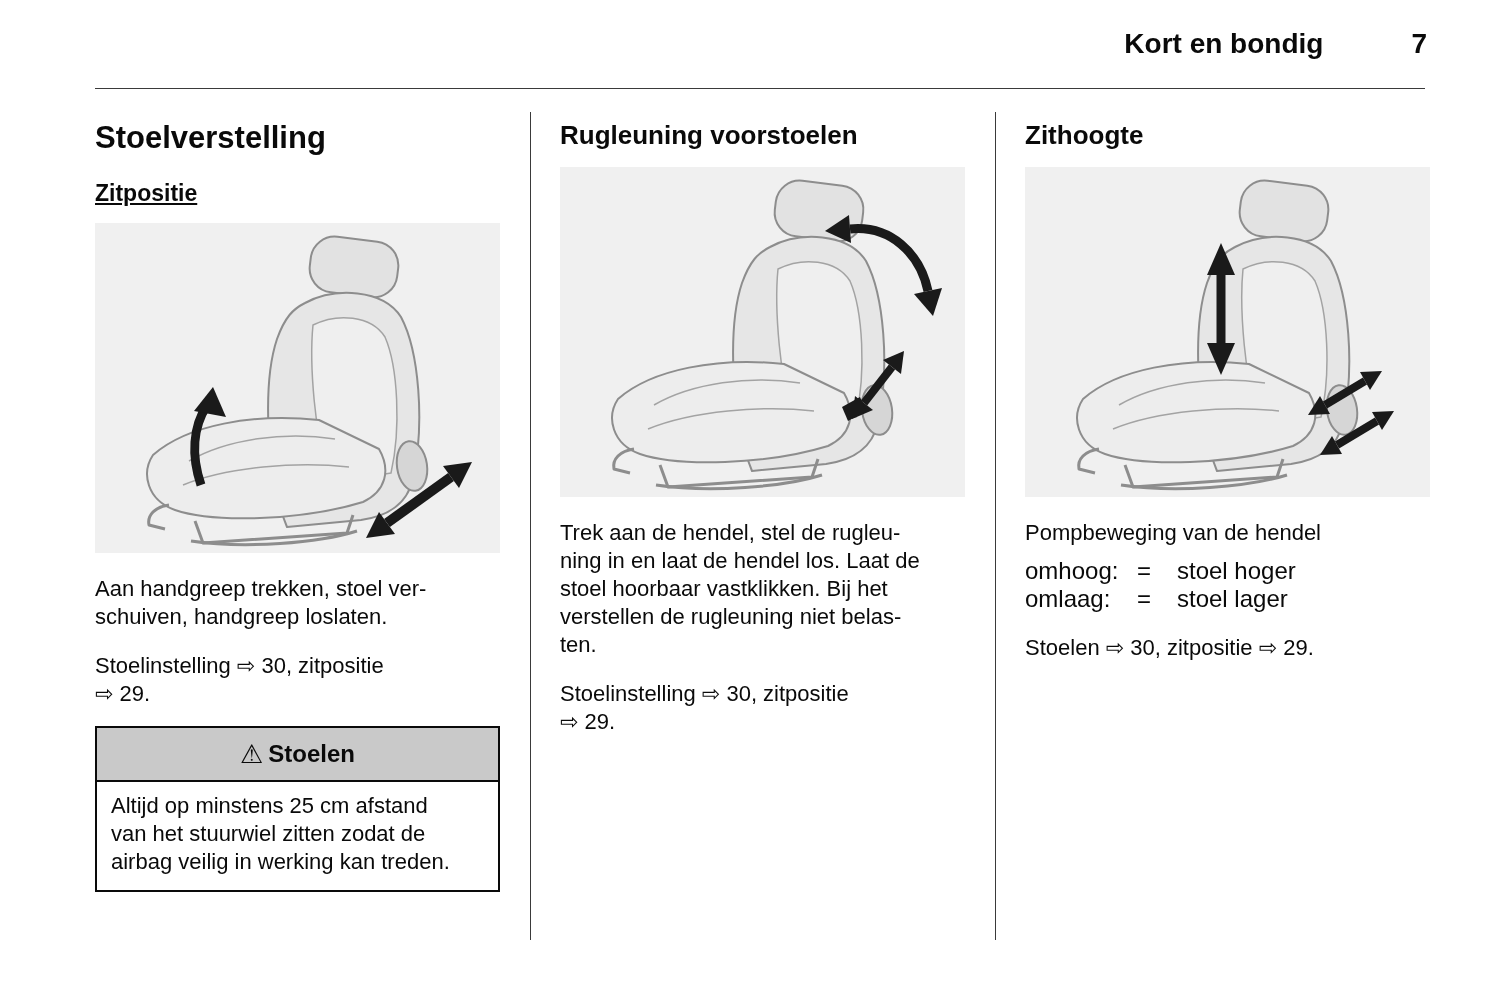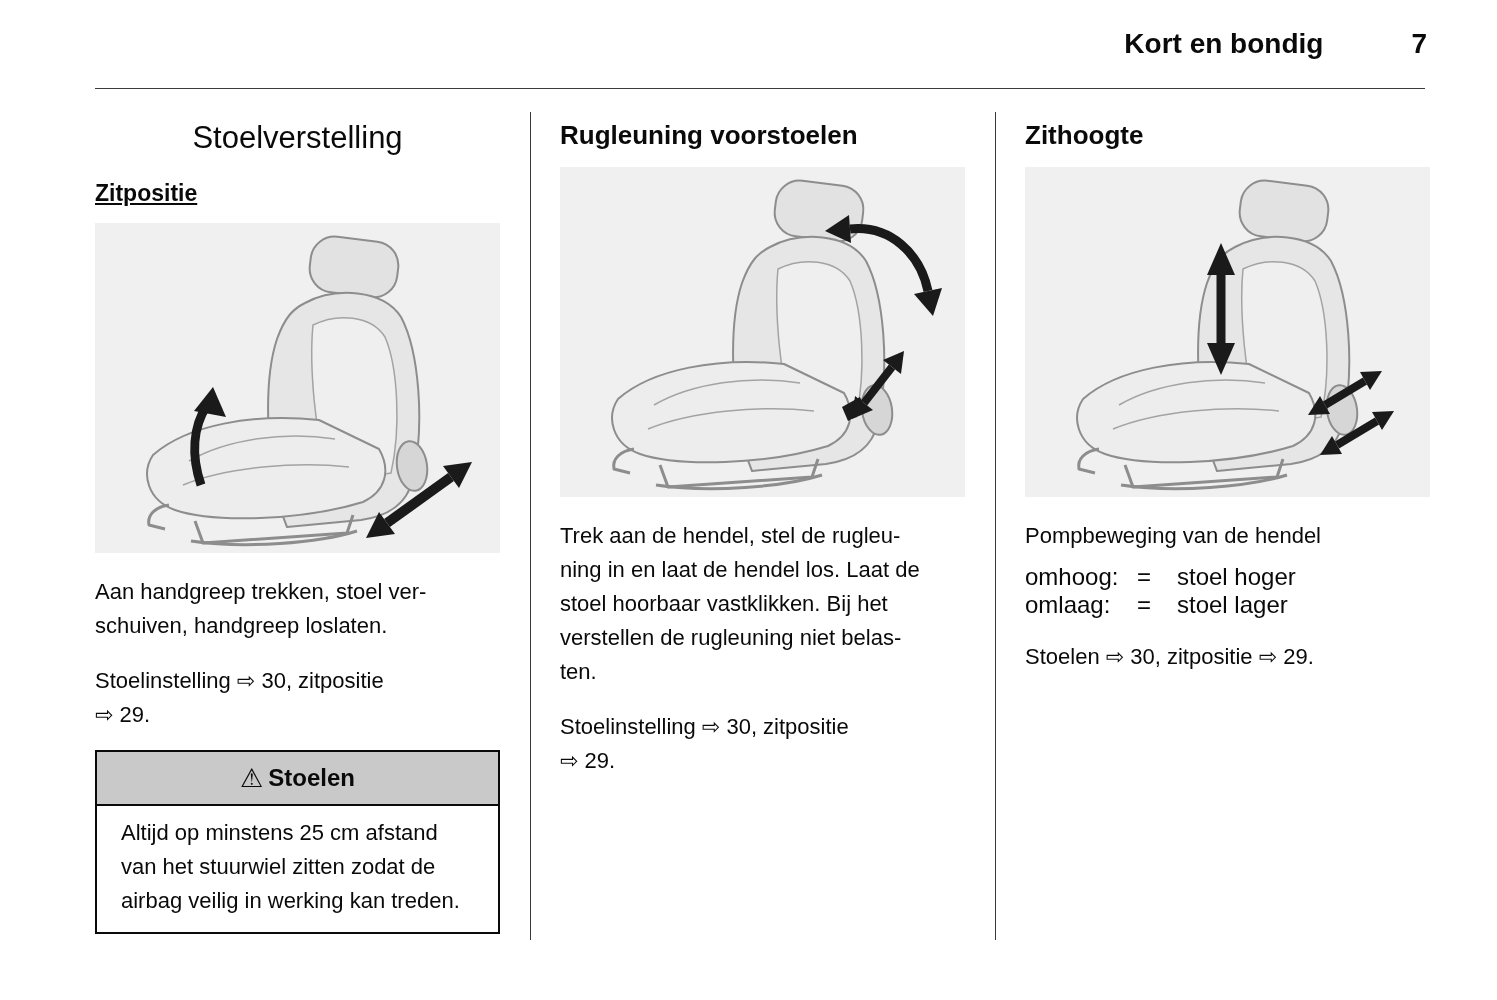--- a/index.html
+++ b/index.html
@@ -14,38 +14,38 @@
   .page-header {
     position: absolute; top: 28px; left: 109px; right: 70px;
     display: flex; justify-content: flex-end; align-items: baseline; gap: 88px;
     font-weight: 700; font-size: 28px;
   }
   .rule { position: absolute; top: 88px; left: 95px; right: 72px; height: 1px; background: #3a3a3a; }
   .divider { position: absolute; top: 112px; width: 1px; height: 828px; background: #3a3a3a; }
   .d1 { left: 530px; } .d2 { left: 995px; }
 
   .col { position: absolute; top: 120px; width: 405px; }
-  .h1 { font-size: 31px; font-weight: 400; text-align: center; }
+  .h1 { font-size: 31px; font-weight: 700; }
   .h2 { font-size: 23px; font-weight: 700; margin-top: 24px; text-decoration: underline; }
   .colhead { font-size: 26px; font-weight: 700; }
 
   .figure { margin-top: 16px; width: 405px; height: 330px; background: #f0f0f0; }
   .figure svg { display: block; width: 100%; height: 100%; }
 
-  .body { font-size: 22px; line-height: 34px; white-space: pre-line; margin-top: 22px; }
+  .body { font-size: 22px; line-height: 28px; white-space: pre-line; margin-top: 22px; }
   .ref { margin-top: 21px; }
 
   .warnbox { margin-top: 18px; border: 2px solid #0a0a0a; width: 405px; }
   .warnhead {
     background: #c9c9c9; border-bottom: 2px solid #0a0a0a; height: 54px;
     display: flex; align-items: center; justify-content: center;
     font-size: 24px; font-weight: 700; gap: 5px;
   }
   .warnicon { font-weight: 400; font-size: 26px; line-height: 1; }
-  .warnbox .body { margin-top: 0; padding: 10px 24px 14px; }
+  .warnbox .body { margin-top: 0; padding: 10px 14px 14px; }
 
   .pumptable {
     display: grid; grid-template-columns: 112px 40px auto;
     font-size: 24px; line-height: 28px; margin-top: 10px;
   }
 </style>
 </head>
 <body>
 
 <svg width="0" height="0" style="position:absolute" aria-hidden="true">

